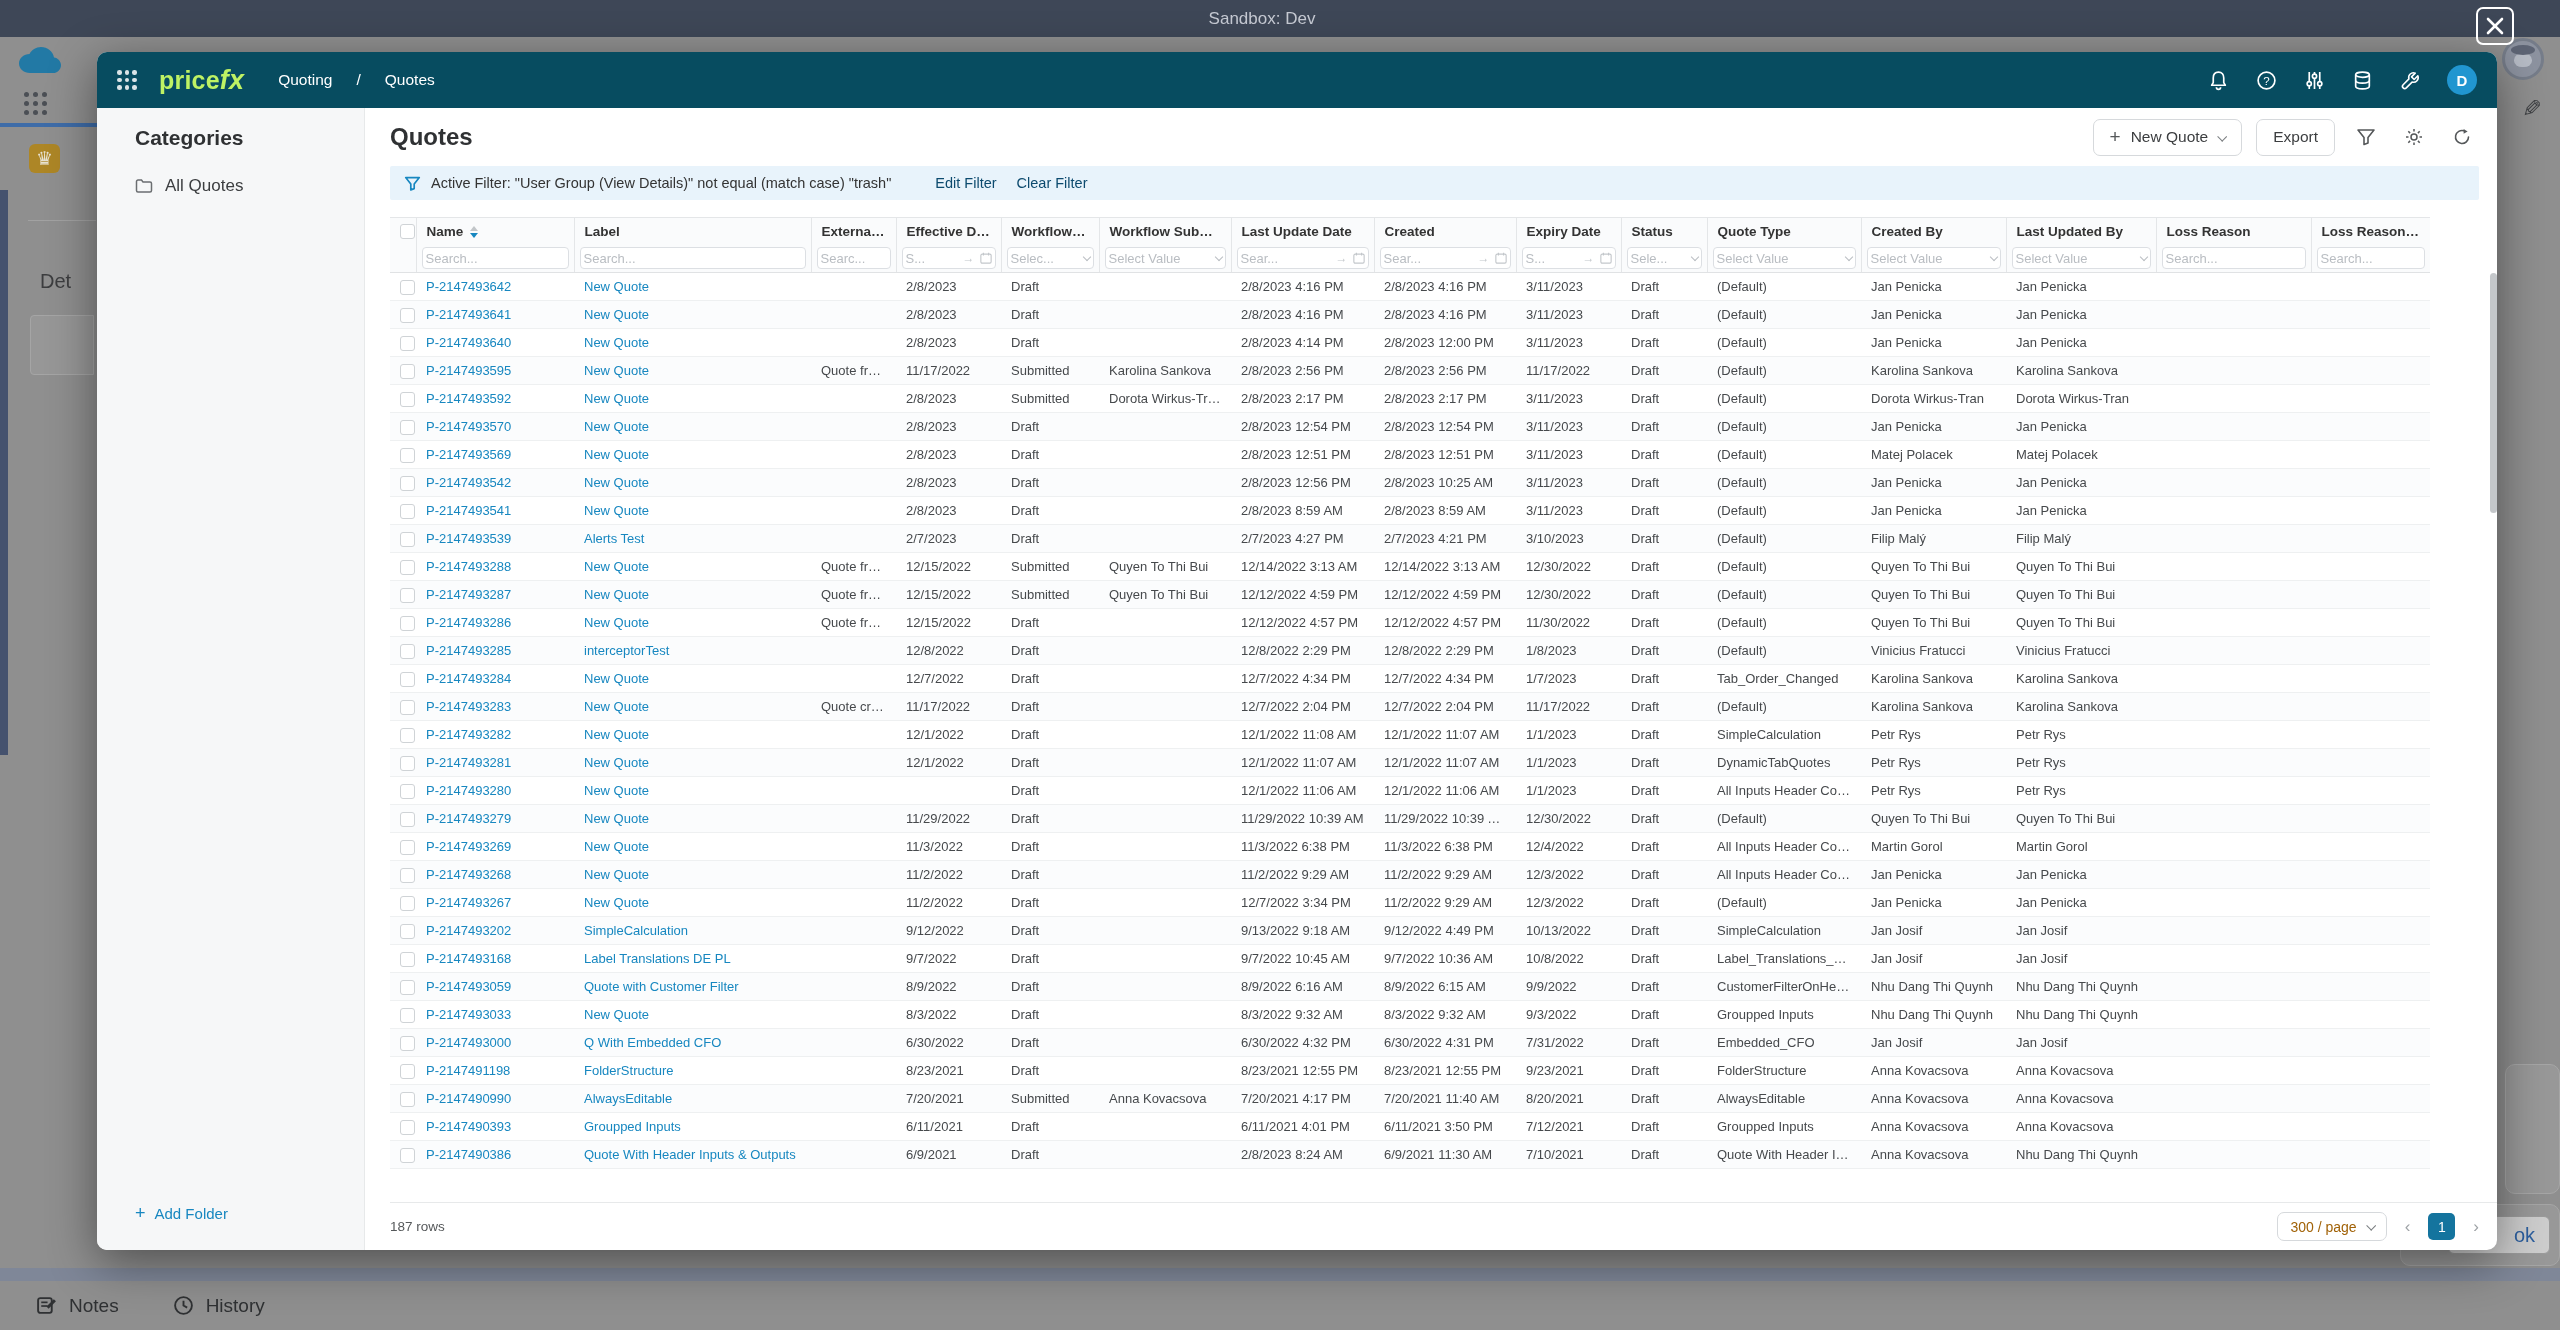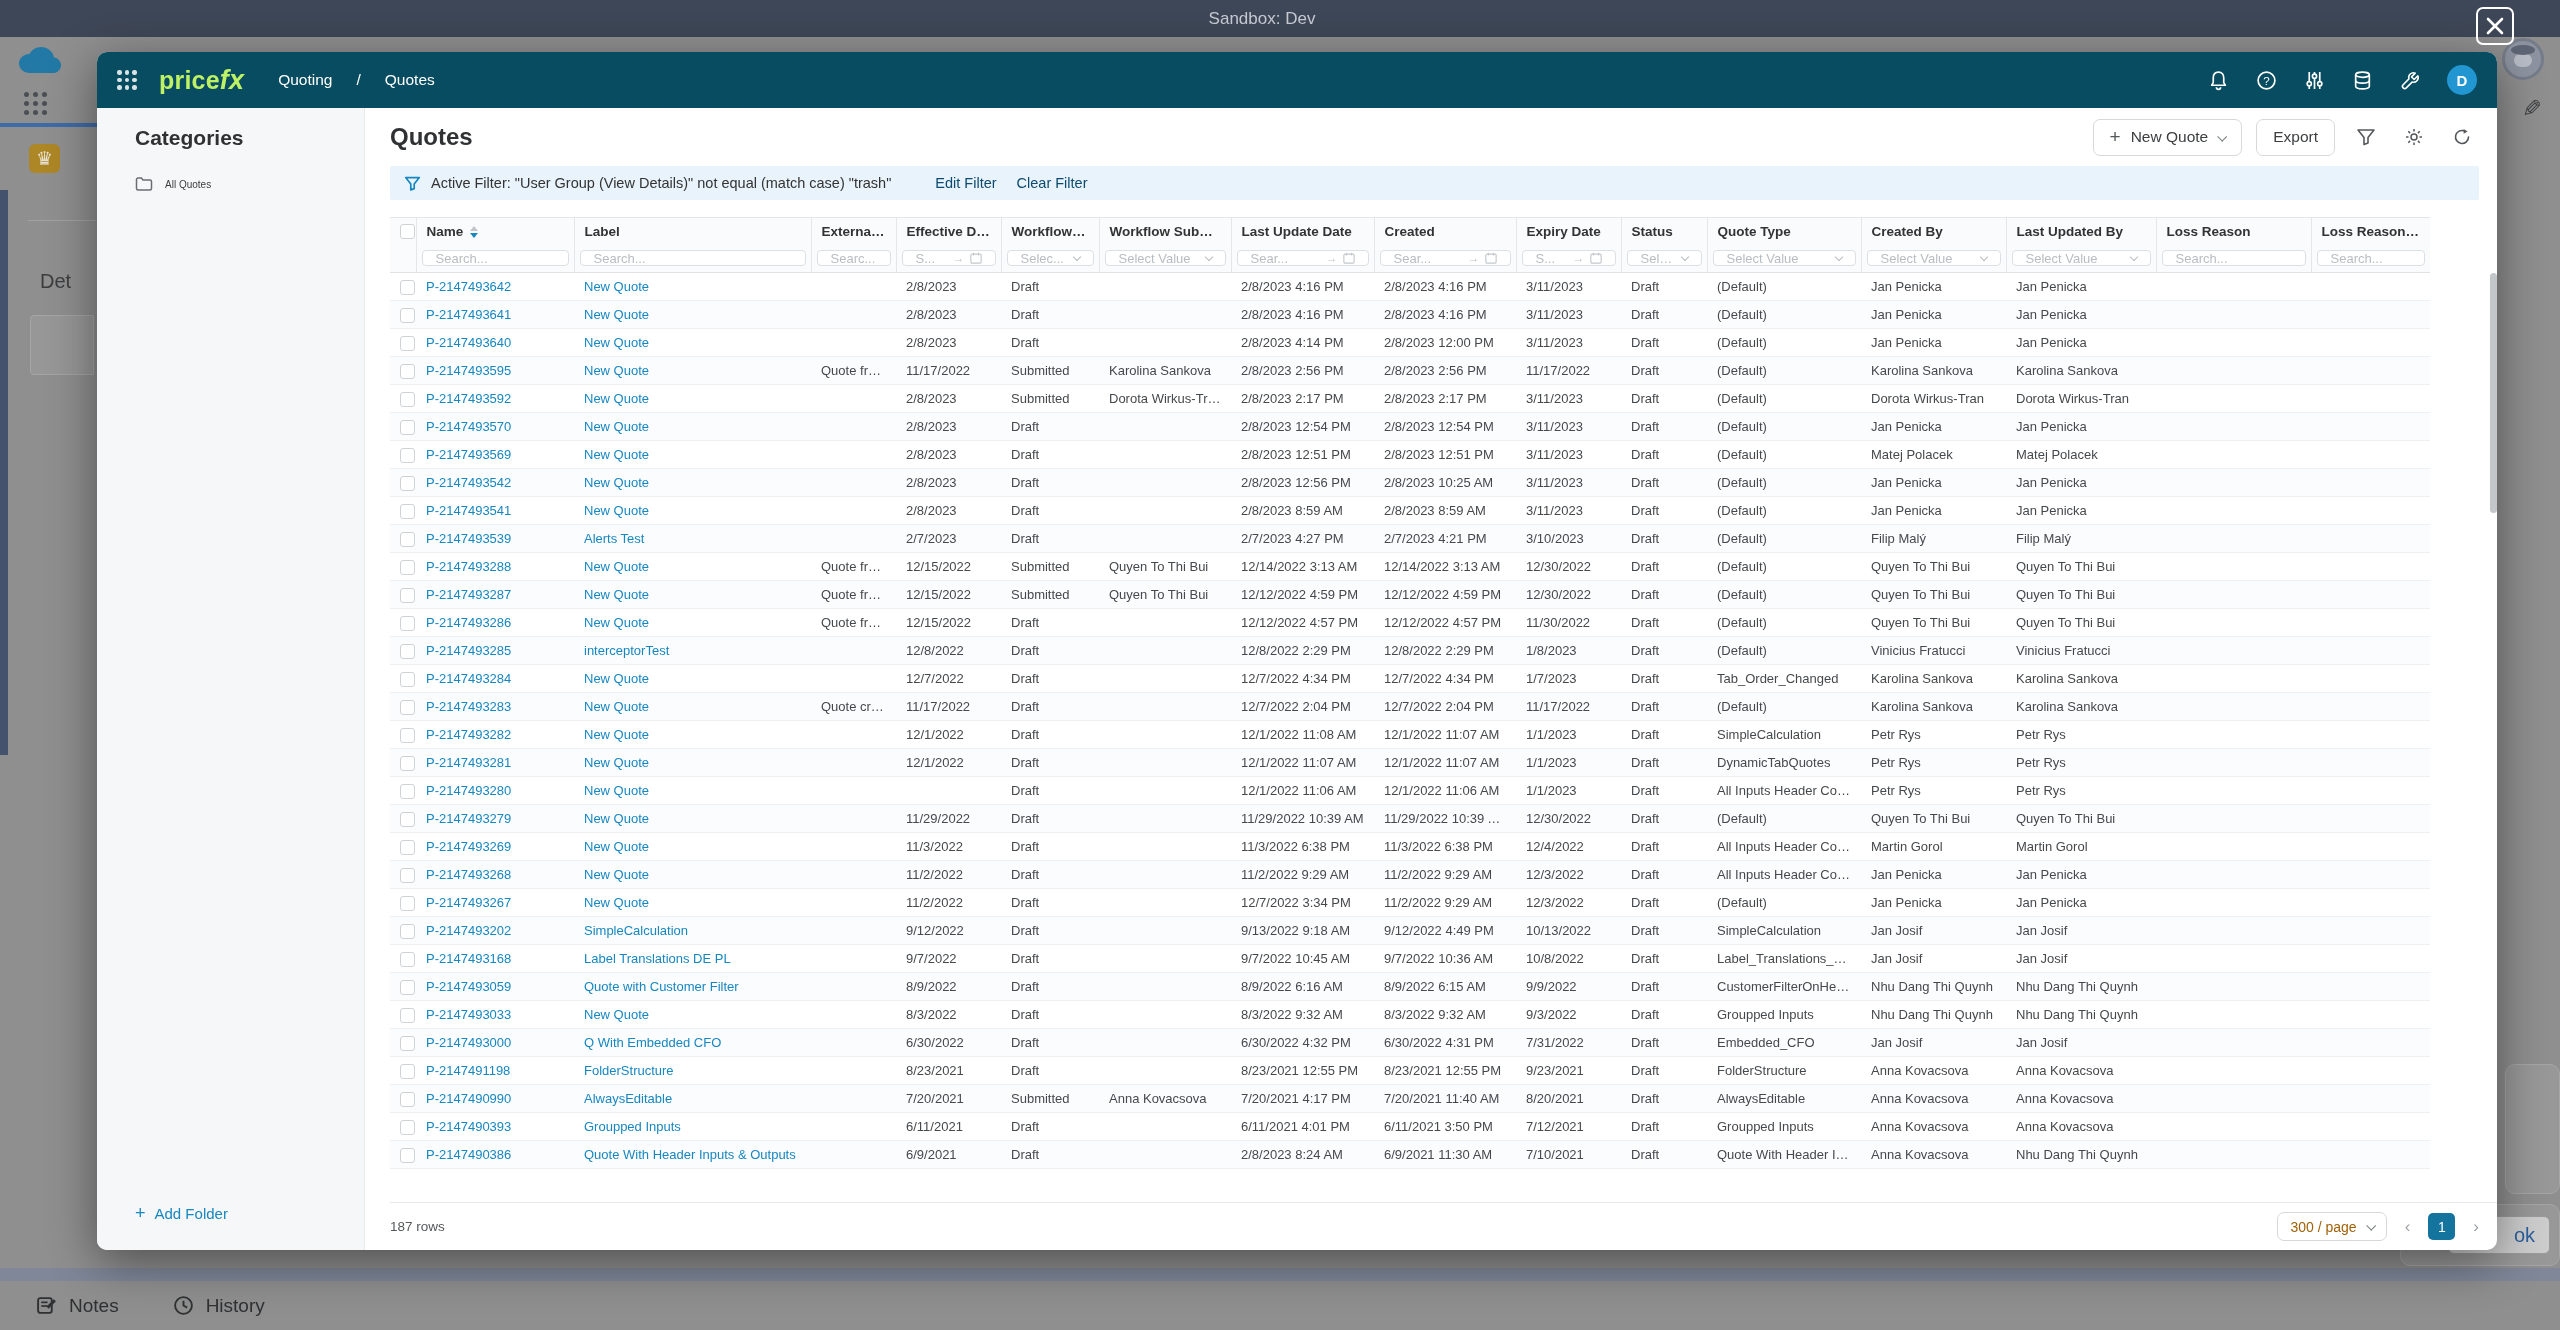--- a/index.html
+++ b/index.html
@@ -38,21 +38,21 @@
   .logo .fx { font-style:italic; font-weight:700; font-size:27px; }
   .crumb { color:#fff; font-size:15.5px; margin-left:34px; display:flex; gap:24px; }
   .crumb span { cursor:pointer; }
   .mh-icons { margin-left:auto; display:flex; align-items:center; gap:26px; }
   .mh-icons .ic { width:22px; height:22px; display:flex; align-items:center; justify-content:center; cursor:pointer; }
   .avatar-d { width:30px; height:30px; border-radius:50%; background:#2196d0; color:#fff; font-size:15px; font-weight:700; display:flex; align-items:center; justify-content:center; cursor:pointer; }
 
   .m-body { flex:1; display:flex; min-height:0; }
   .sidebar { width:268px; background:#f6f7f8; border-right:1px solid #e7e9ea; display:flex; flex-direction:column; padding:18px 0 26px 38px; flex:0 0 auto; }
   .sb-title { font-size:21px; font-weight:700; color:#2f3133; margin-bottom:26px; }
-  .sb-item { display:flex; align-items:center; gap:12px; font-size:10px; color:#3c3e40; cursor:pointer; }
+  .sb-item { display:flex; align-items:center; gap:12px; font-size:17px; color:#3c3e40; cursor:pointer; }
   .sb-add { margin-top:auto; color:#1787c0; font-size:15px; cursor:pointer; display:flex; align-items:center; gap:9px; }
   .sb-add .plus { font-size:18px; }
 
   .main { flex:1; display:flex; flex-direction:column; min-width:0; padding:0 0 0 25px; }
   .toolbar { height:58px; display:flex; align-items:center; padding-right:18px; flex:0 0 auto; }
   .pg-title { font-size:24px; font-weight:700; color:#2f3133; }
   .tb-right { margin-left:auto; display:flex; align-items:center; gap:14px; }
   .btn { height:37px; border:1px solid #d6d9dc; border-radius:7px; background:#fff; color:#3c3e40; font-size:15.5px; display:flex; align-items:center; gap:10px; padding:0 16px; cursor:pointer; }
   .btn .plus { font-size:19px; color:#55585a; }
   .chev { width:7px; height:7px; border-right:1.6px solid #7a7d80; border-bottom:1.6px solid #7a7d80; transform:rotate(45deg) translateY(-1px); display:inline-block; }
@@ -72,21 +72,21 @@
   .frow th { background:#fafbfc; border-right:1px solid #e4e6e8; border-bottom:1px solid #e0e2e4; height:28px; padding:0 5px; }
   .frow th:last-child { border-right:none; }
   tbody td { height:28px; font-size:13px; color:#46494c; padding:0 10px; border-bottom:1px solid #eef0f1; }
   tbody tr.alt td { background:#fbfcfd; }
   .cell-link { color:#1787c0; cursor:pointer; }
   .cb { width:15px; height:15px; border:1px solid #cfd3d6; border-radius:3px; background:#fff; display:inline-block; vertical-align:middle; cursor:pointer; }
   .sort { display:inline-flex; flex-direction:column; gap:2px; margin-left:7px; vertical-align:middle; }
   .sort i { width:0; height:0; border-left:4px solid transparent; border-right:4px solid transparent; display:block; }
   .sort .up { border-bottom:5px solid #c2c6c9; }
   .sort .dn { border-top:5px solid #1787c0; }
-  .f-input { height:16px; border:1px solid #dcdfe3; border-radius:4px; background:#fff; display:flex; align-items:center; padding:0 13px; gap:5px; cursor:text; }
+  .f-input { height:22px; border:1px solid #dcdfe3; border-radius:4px; background:#fff; display:flex; align-items:center; padding:0 3px; gap:5px; cursor:text; }
   .f-input .ph { color:#b9bdc2; font-size:13px; font-weight:400; overflow:hidden; text-overflow:ellipsis; flex:1; text-align:left; }
   .f-input .fchev { width:6px; height:6px; border-right:1.4px solid #b9bdc2; border-bottom:1.4px solid #b9bdc2; transform:rotate(45deg); flex:0 0 auto; margin-top:-3px; }
   .f-input .farrow { color:#c3c7cb; font-size:12px; flex:0 0 auto; }
   .f-select { cursor:pointer; }
   .scrollbar { position:absolute; right:0; top:56px; width:7px; height:240px; background:#c4c7ca; border-radius:4px; cursor:grab; }
 
   .m-footer { height:48px; border-top:1px solid #e7e9ea; display:flex; align-items:center; padding-right:18px; flex:0 0 auto; }
   .rows-count { font-size:13.5px; color:#55585a; }
   .pager { margin-left:auto; display:flex; align-items:center; gap:18px; }
   .pagesize { height:29px; border:1px solid #d6d9dc; border-radius:7px; display:flex; align-items:center; gap:10px; padding:0 12px; font-size:14px; color:#a16207; cursor:pointer; }

